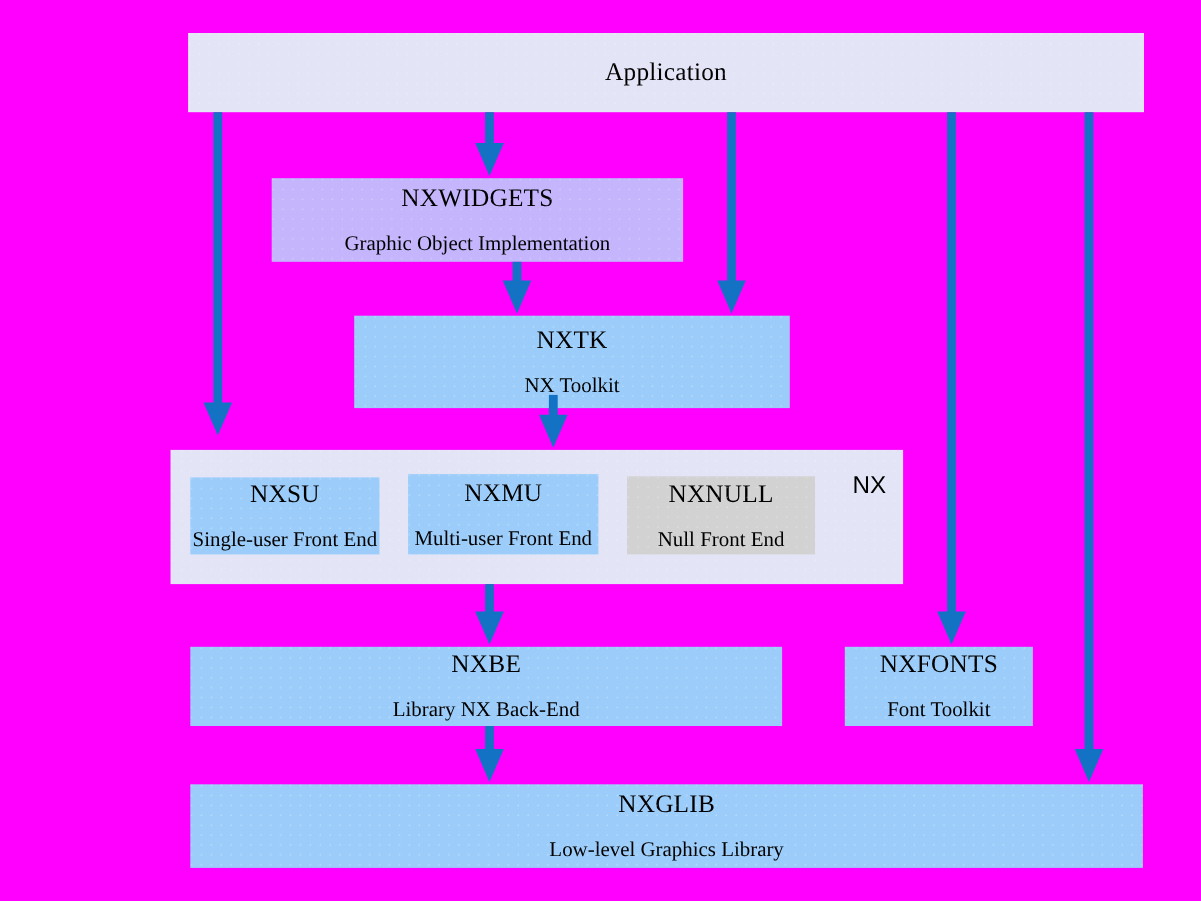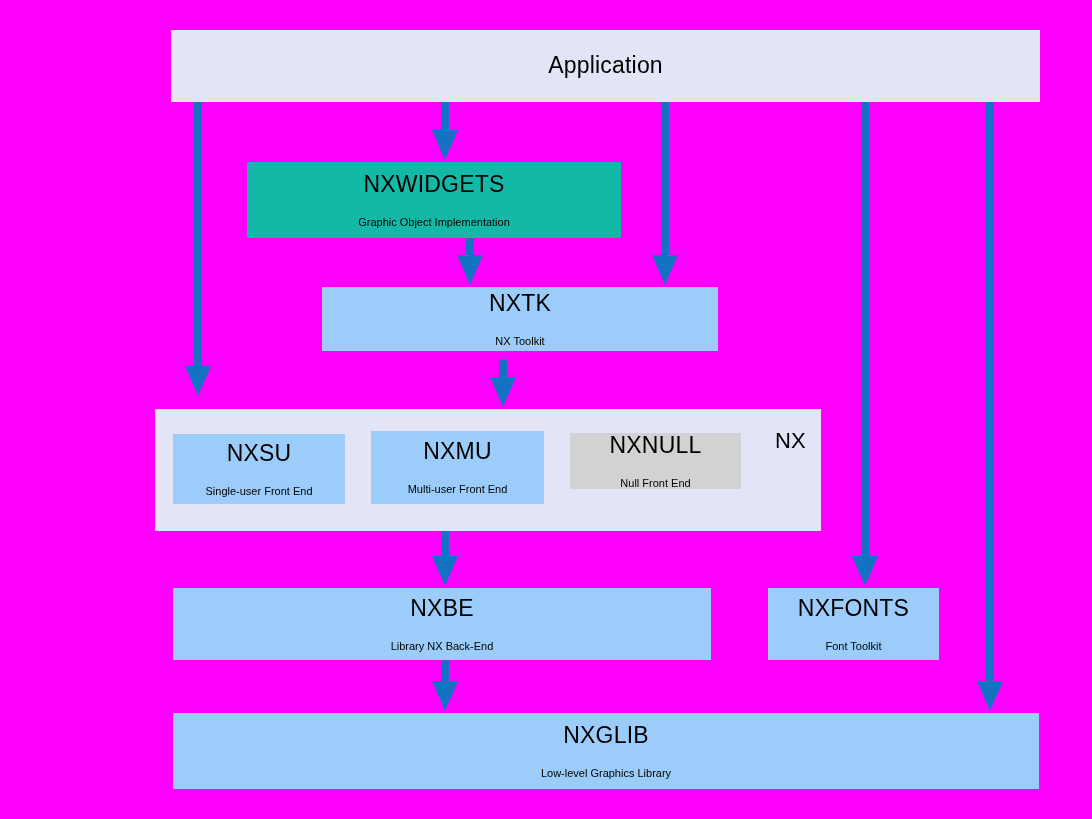--- a/index.html
+++ b/index.html
@@ -24,29 +24,30 @@
   
   .box {
     position: absolute;
     box-sizing: border-box;
     display: flex;
     flex-direction: column;
     align-items: center;
     justify-content: center;
     color: #000000;
     line-height: 1.12;
+    font-family: Liberation Serif, serif;
   }
   .box .title {
     font-size: 23px;
     font-weight: normal;
     letter-spacing: 0.2px;
     white-space: nowrap;
   }
   .box .subtitle {
-    font-size: 11px;
+    font-size: 19px;
     font-weight: normal;
     margin-top: 18px;
     white-space: nowrap;
   }
   .box.title-only .title {
     font-size: 23px;
   }
 
   
   .fill-lav  { background: #E3E4F6; }
@@ -107,41 +108,41 @@
 
 <div id="diagram" style="background: rgb(255, 0, 255);">
 
   <div id="nx-group" class="tex" style="left: 155px; top: 409px; width: 666px; height: 122px; background: rgb(227, 228, 246);"></div>
   <div id="nx-group-label" style="left: 775px; top: 428px;">NX</div>
 
   <div class="box fill-lav tex title-only" style="left: 171px; top: 30px; width: 869px; height: 72px; background: rgb(227, 228, 246);">
     <span class="title">Application</span>
   </div>
 
-  <div class="box fill-gray tex" style="left: 247px; top: 162px; width: 374px; height: 76px; background: #14b8a6;">
+  <div class="box fill-gray tex" style="left: 247px; top: 162px; width: 374px; height: 76px; background: #c4b5fd;">
     <span class="title">NXWIDGETS</span>
     <span class="subtitle">Graphic Object Implementation</span>
   </div>
 
-  <div class="box fill-blue tex" style="left: 322px; top: 287px; width: 396px; height: 64px; background: rgb(156, 205, 250);">
+  <div class="box fill-blue tex" style="left: 322px; top: 287px; width: 396px; height: 84px; background: rgb(156, 205, 250);">
     <span class="title">NXTK</span>
     <span class="subtitle">NX Toolkit</span>
   </div>
 
   <div class="box fill-blue tex" style="left: 173px; top: 434px; width: 172px; height: 70px; background: rgb(156, 205, 250);">
     <span class="title">NXSU</span>
     <span class="subtitle">Single-user Front End</span>
   </div>
 
   <div class="box fill-blue tex" style="left: 371px; top: 431px; width: 173px; height: 73px; background: rgb(156, 205, 250);">
     <span class="title">NXMU</span>
     <span class="subtitle">Multi-user Front End</span>
   </div>
 
-  <div class="box fill-gray tex" style="left: 570px; top: 433px; width: 171px; height: 56px; background: rgb(210, 210, 210);">
+  <div class="box fill-gray tex" style="left: 570px; top: 433px; width: 171px; height: 71px; background: rgb(210, 210, 210);">
     <span class="title">NXNULL</span>
     <span class="subtitle">Null Front End</span>
   </div>
 
   <div class="box fill-blue tex" style="left: 173px; top: 588px; width: 538px; height: 72px; background: rgb(156, 205, 250);">
     <span class="title">NXBE</span>
     <span class="subtitle">Library NX Back-End</span>
   </div>
 
   <div class="box fill-blue tex" style="left: 768px; top: 588px; width: 171px; height: 72px; background: rgb(156, 205, 250);">

